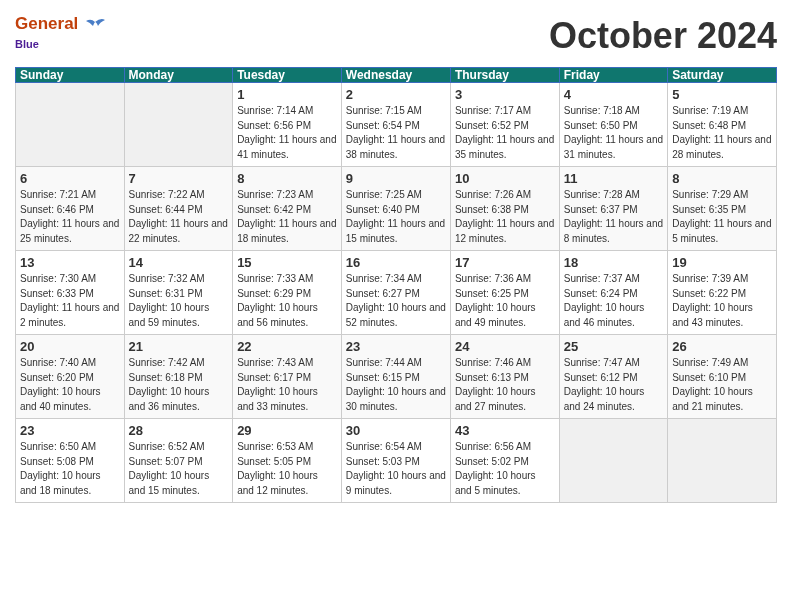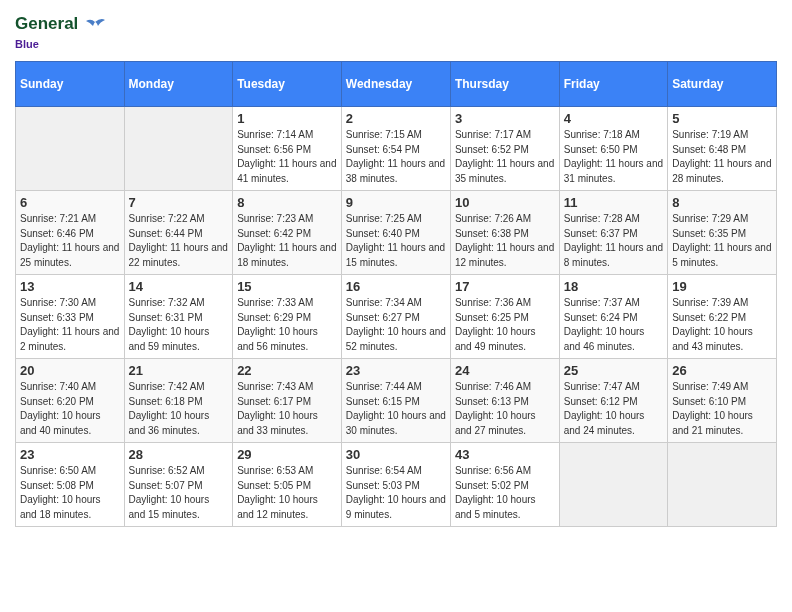--- a/index.html
+++ b/index.html
@@ -32,23 +32,23 @@
     .location {
       font-size: 15px;
       color: #555;
     }
     table {
       width: 100%;
       border-collapse: collapse;
       font-size: 11px;
     }
     thead tr th {
-      background-color: #3b82f6;
+      background-color: #0f766e;
       color: #fff;
-      padding: 15px 4px;
+      padding: 0 4px;
       text-align: left;
       font-size: 12px;
       font-weight: bold;
       border: 1px solid #3a6bbf;
     }
     tbody tr td {
       border: 1px solid #ccc;
       vertical-align: top;
       padding: 4px 4px;
       height: 80px;
@@ -74,30 +74,31 @@
     .empty-cell {
       background: #f0f0f0 !important;
     }
   </style>
 </head>
 <body>
 
 <div class="header">
   <div class="logo">
     <div style="line-height:1.1;">
-      <span style="font-size:17px;font-weight:bold;color:#14532d;">General</span>
+      <span style="font-size:17px;font-weight:bold;color:#c2410c;">General</span>
       <svg width="22" height="18" viewBox="0 0 22 18" style="vertical-align:middle;margin-left:1px;">
         <path d="M11 6 Q17 1 21 4 Q16 6 14 10 Q12.5 6 11 6Z" fill="#4a7ec7"></path>
         <path d="M11 6 Q7 2 2 5 Q7 7 9 10 Q10 7 11 6Z" fill="#4a7ec7"></path>
       </svg>
       <br>
       <span style="font-size:11px;font-weight:bold;color:#4c1d95;">Blue</span>
     </div>
   </div>
   <div class="title-block">
+    <div class="month-title">October 2024</div>
   </div>
 </div>
 
 <table>
   <thead>
     <tr>
     <th>Sunday</th>
         <th>Monday</th>
         <th>Tuesday</th>
         <th>Wednesday</th>

